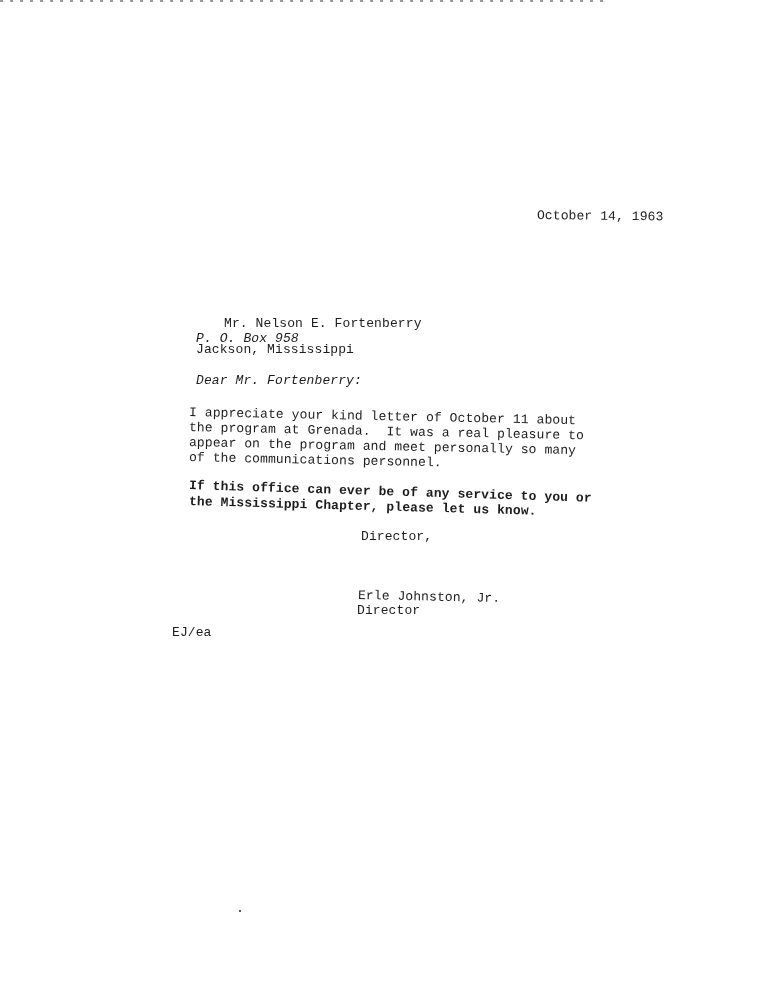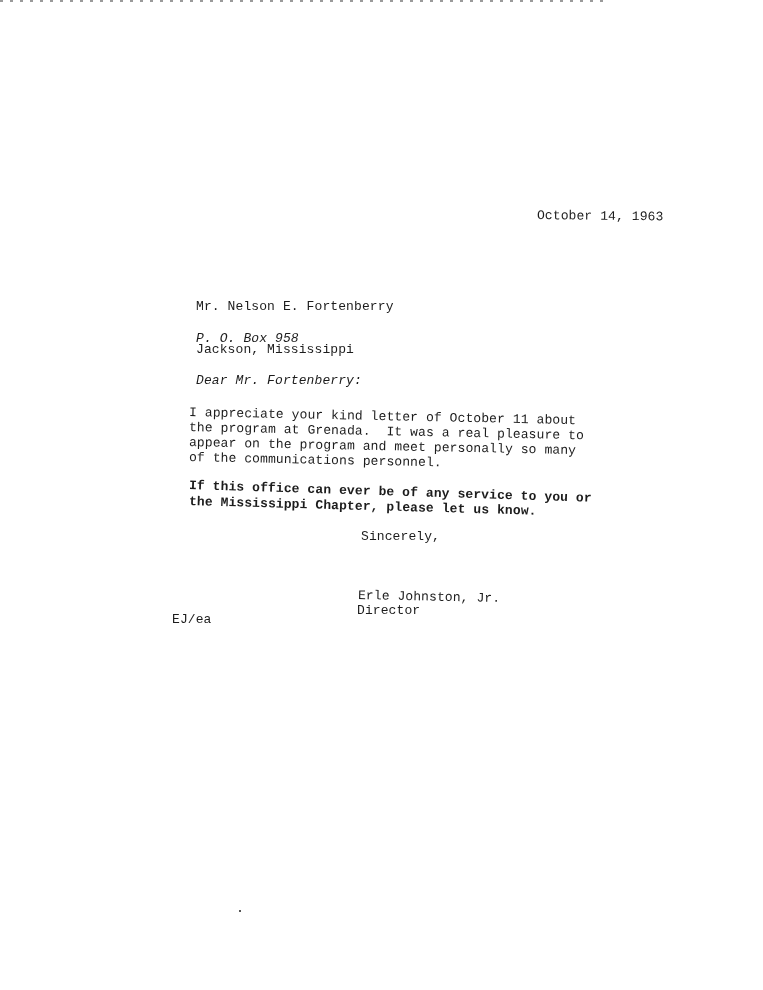--- a/index.html
+++ b/index.html
@@ -46,38 +46,38 @@
       background: #555555;
     }
   </style>
 </head>
 <body>
 
 <div class="top-rule"></div>
 
 <div class="line date">October 14, 1963</div>
 
-<div class="line addr" style="top:299px;">Mr. Nelson E. Fortenberry</div>
+<div class="line addr" style="top:316px;margin-left:28px;">Mr. Nelson E. Fortenberry</div>
 <div class="line addr" style="top:331px;font-style:italic;">P. O. Box 958</div>
 <div class="line addr" style="top:342px;text-align:center;">Jackson, Mississippi</div>
 
 <div class="line addr" style="top:373px;font-style:italic;">Dear Mr. Fortenberry:</div>
 
 <div>
   <div class="line body-p tilt1" style="top:405px;">I appreciate your kind letter of October 11 about</div>
   <div class="line body-p tilt1" style="top:420px;">the program at Grenada.  It was a real pleasure to</div>
   <div class="line body-p tilt1" style="top:435px;">appear on the program and meet personally so many</div>
   <div class="line body-p tilt1" style="top:450px;">of the communications personnel.</div>
 </div>
 
 <div>
   <div class="line body-p tilt3 bold" style="top:478px;">If this office can ever be of any service to you or</div>
   <div class="line body-p tilt2 bold" style="top:494px;">the Mississippi Chapter, please let us know.</div>
 </div>
 
-<div class="line" style="left:361px; top:529px;">Sincerely,</div>
+<div class="line" style="left:361px; top:529px;">Director,</div>
 
 <div class="line tilt1" style="left:358px; top:588px;">Erle Johnston, Jr.</div>
 <div class="line" style="left:357px; top:603px;">Director</div>
 
-<div class="line" style="left:172px; top:612px;">EJ/ea</div>
+<div class="line" style="left:172px; top:625px;">EJ/ea</div>
 
 <div class="speck"></div>
 
 </body></html>

